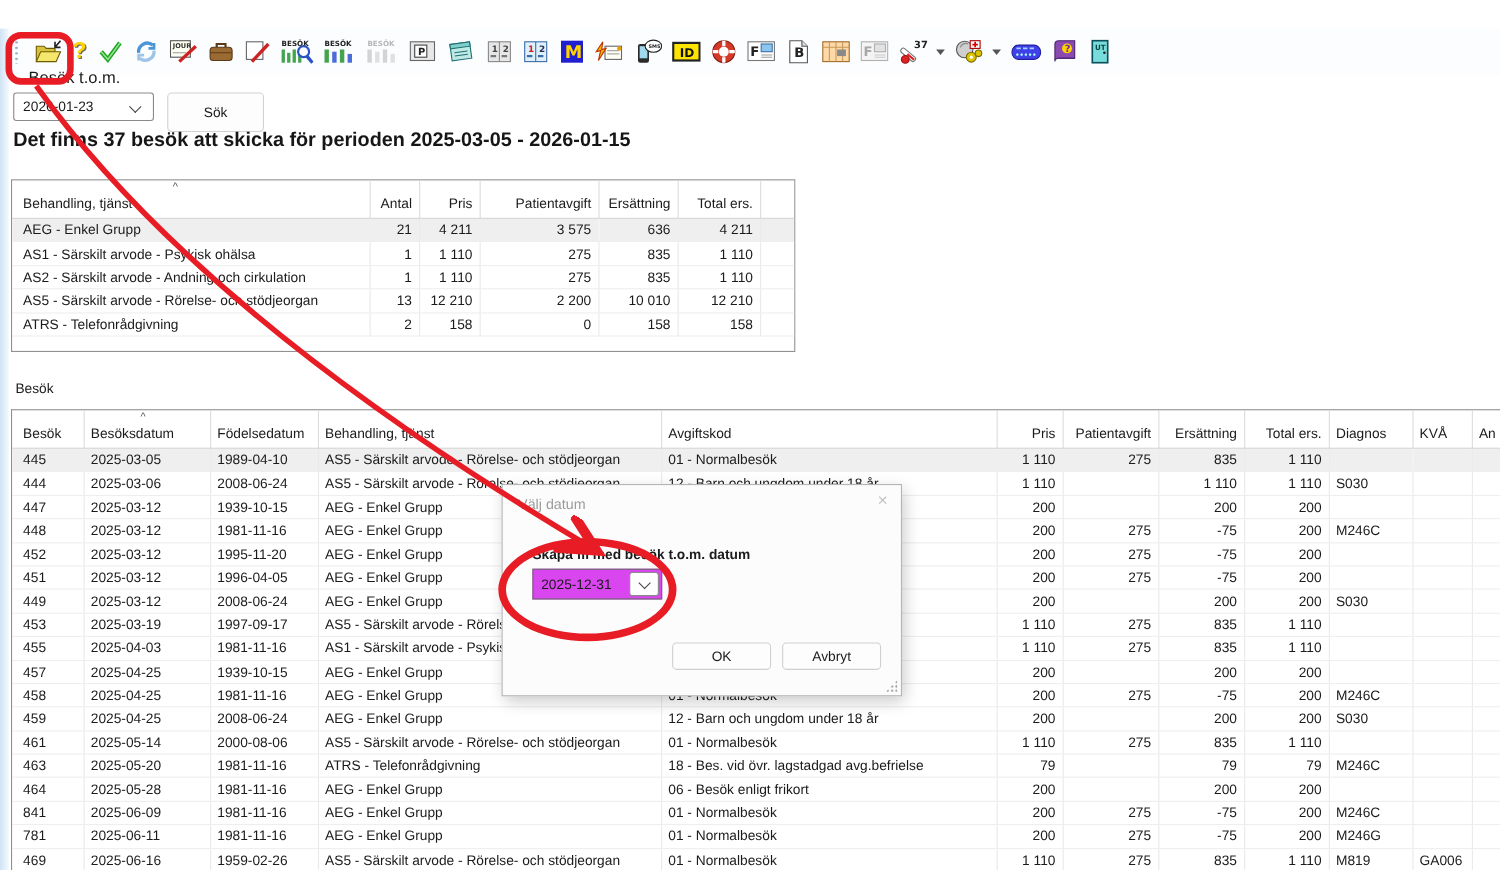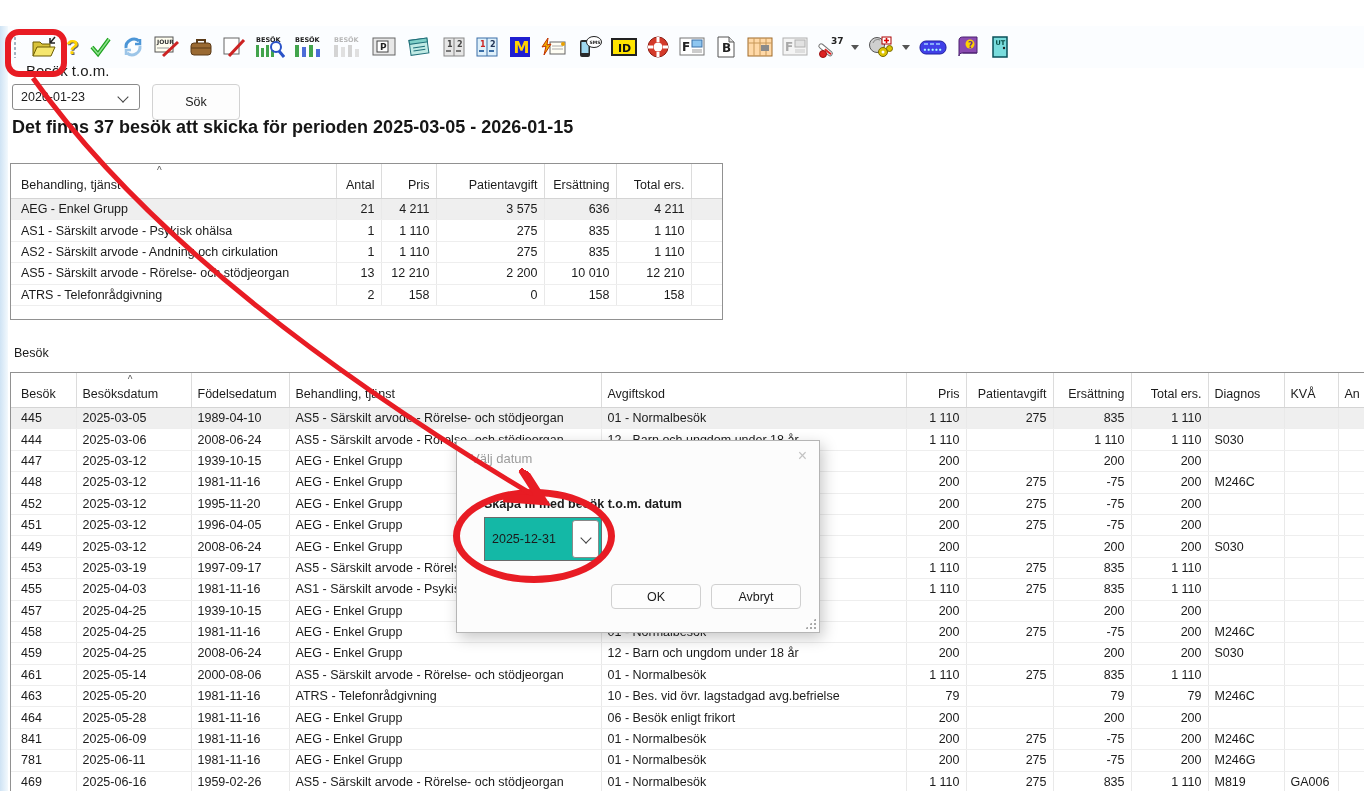--- a/index.html
+++ b/index.html
@@ -48,22 +48,22 @@
   tr.hl td{background:#efefef;}
   .num{text-align:right;}
   td:first-child,th:first-child{padding-left:10px;}
   .sort-caret{position:absolute;top:1px;left:45%;font-size:10px;color:#555;}
   
   .dialog{position:absolute;left:456px;top:440px;width:364px;height:193px;background:#fcfcfc;
           border:1px solid #b5b5b5;box-shadow:3px 5px 14px rgba(0,0,0,.22);z-index:20;box-sizing:border-box;}
   .dialog-title{position:absolute;left:14px;top:10px;font-size:13px;color:#9c9c9c;}
   .dialog-close{position:absolute;right:12px;top:6px;font-size:16px;color:#c2c2c2;cursor:pointer;}
   .dialog-label{position:absolute;left:27px;top:56px;font-size:12.5px;font-weight:bold;}
-  .dialog-combo{position:absolute;left:27px;top:76px;width:118px;height:44px;border:1px solid #6a6a6a;
-                background:#14b8a6;font-size:12.5px;display:flex;align-items:center;padding-left:7px;
+  .dialog-combo{position:absolute;left:27px;top:76px;width:118px;height:28px;border:1px solid #6a6a6a;
+                background:#d946ef;font-size:12.5px;display:flex;align-items:center;padding-left:7px;
                 box-sizing:border-box;text-align:center;}
   .combo-btn{position:absolute;right:2px;top:2px;bottom:2px;width:25px;border:1px solid #8a8a8a;
              border-radius:3px;background:#fff;display:flex;align-items:center;justify-content:center;cursor:pointer;}
   .combo-btn .chev{margin-top:-3px;}
   .dialog-btn{position:absolute;top:143px;width:90px;height:25px;border:1px solid #d0d0d0;border-radius:4px;
               background:#fdfdfd;font-size:12.5px;display:flex;align-items:center;justify-content:center;
               box-sizing:border-box;cursor:pointer;}
   .dialog-btn.ok{left:154px;}
   .dialog-btn.cancel{left:254px;}
   .dialog-grip{position:absolute;right:3px;bottom:3px;width:11px;height:11px;
@@ -612,21 +612,21 @@
             <td class="num">1 110</td>
             <td></td>
             <td></td>
             <td></td>
           </tr>
           <tr>
             <td>463</td>
             <td>2025-05-20</td>
             <td>1981-11-16</td>
             <td>ATRS - Telefonrådgivning</td>
-            <td>10 - Bes. vid övr. lagstadgad avg.befrielse</td>
+            <td>18 - Bes. vid övr. lagstadgad avg.befrielse</td>
             <td class="num">79</td>
             <td class="num"></td>
             <td class="num">79</td>
             <td class="num">79</td>
             <td>M246C</td>
             <td></td>
             <td></td>
           </tr>
           <tr>
             <td>464</td>

